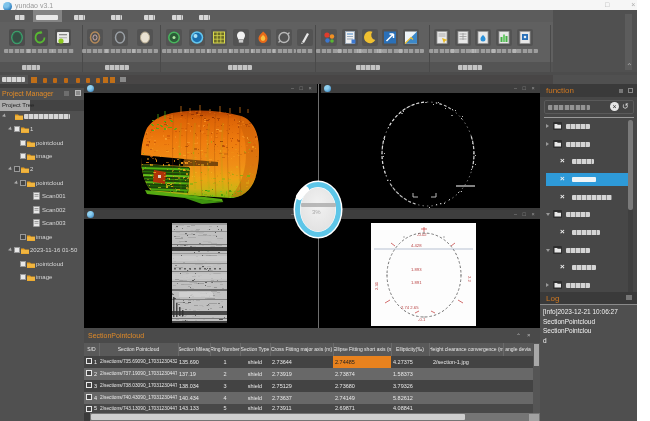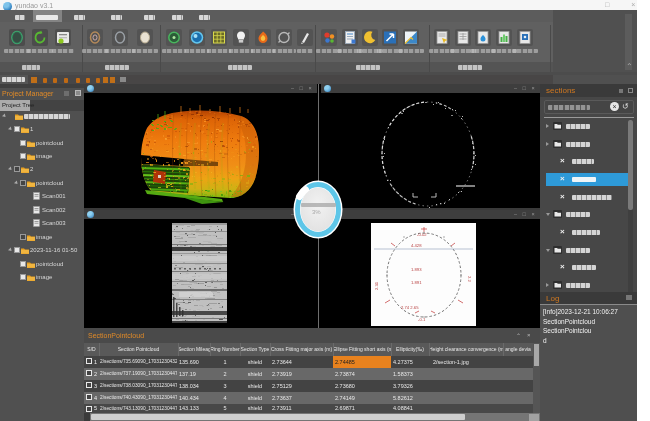--- a/index.html
+++ b/index.html
@@ -1438,21 +1438,21 @@
 <div class="abs" style="left:534px;top:344px;width:5px;height:22px;background:#a8a8a8;"></div>
 <div class="abs" style="left:84px;top:413px;width:456px;height:8px;background:#757575;"></div>
 <div class="abs" style="left:84px;top:413px;width:6px;height:8px;background:#3a3a3a;"></div>
 <div class="abs" style="left:91px;top:414px;width:374px;height:6px;background:#cecece;border-radius:1px;"></div>
 <div class="abs" style="left:529px;top:414px;width:10px;height:7px;background:#a2a2a2;"></div>
 </div>
 
 <div id="rightpanel">
 <div class="abs" style="left:540px;top:84px;width:97px;height:337px;background:#474747;"></div>
 <div class="abs" style="left:540px;top:84px;width:97px;height:13px;background:#3a3a3a;"></div>
-<div class="abs" style="left:546px;top:86px;font-size:8px;color:#d07820;">sections</div>
+<div class="abs" style="left:546px;top:86px;font-size:8px;color:#d07820;">function</div>
 <div class="abs" style="left:619px;top:89px;width:4px;height:4px;background:#777;"></div>
 <div class="abs" style="left:628px;top:88px;width:5px;height:5px;border:1px solid #888;box-sizing:border-box;"></div>
 <div class="abs" style="left:544px;top:100px;width:90px;height:14px;background:#454545;border:1px solid #5a5a5a;border-radius:2px;box-sizing:border-box;"></div>
 <div class="zhd" style="left:548px;top:105px;width:42px;"></div>
 <div class="abs" style="left:610px;top:102px;width:9px;height:9px;border-radius:50%;background:#e8e8e8;"></div>
 <div class="abs" style="left:612.5px;top:102.5px;font-size:7px;color:#333;">×</div>
 <div class="abs" style="left:622px;top:102px;font-size:8px;color:#ddd;">↺</div>
 <div class="abs" style="left:544px;top:117px;width:90px;height:1px;background:#9a9a9a;"></div>
 <div class="abs" style="left:546px;top:124px;width:0;height:0;border-left:3px solid #999;border-top:2.5px solid transparent;border-bottom:2.5px solid transparent;"></div>
 <svg class="abs" style="left:553px;top:122px;" width="9" height="8">

